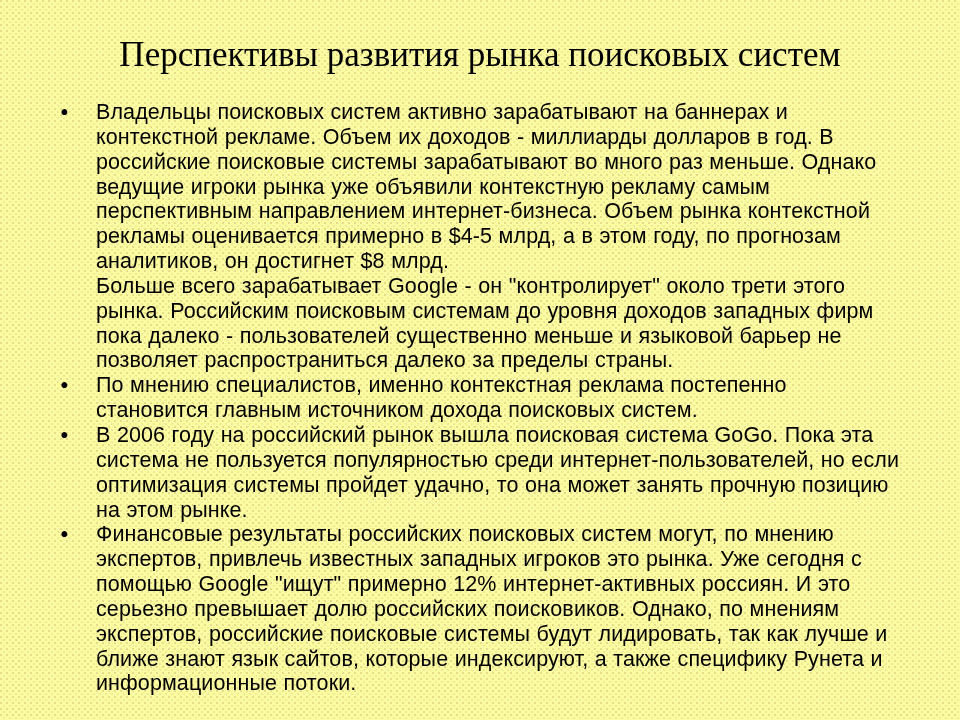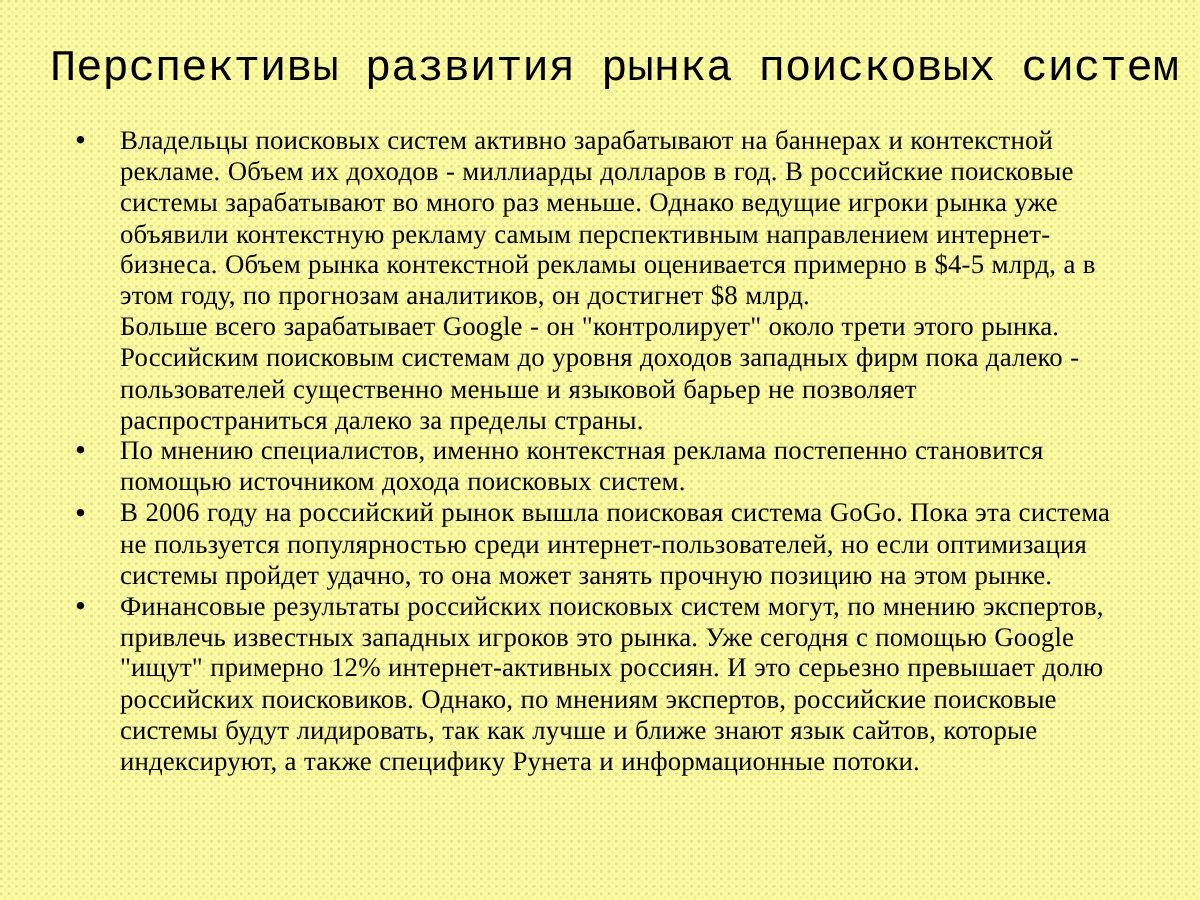--- a/index.html
+++ b/index.html
@@ -26,21 +26,21 @@
     overflow: hidden;
   }
 
   
   #title {
     position: absolute;
     left: 40px;
     top: 34px;
     width: 880px;
     text-align: center;
-    font-family: Liberation Mono, monospace;
+    font-family: Liberation Serif, serif;
     font-size: 35px;
     line-height: 42px;
     font-weight: 400;
     color: #000000;
     letter-spacing: 0px;
     white-space: nowrap;
   }
 
   
   #body {
@@ -61,21 +61,21 @@
     left: 4px;
     top: 0px;
     width: 14px;
     font-size: 25px;
     line-height: 25px;
     color: #000000;
     text-align: left;
   }
 
   .bullet-text {
-    font-family: Liberation Serif, serif;
+    font-family: Liberation Sans, sans-serif;
     font-size: 21.5px;
     line-height: 24.85px;
     color: #000000;
     text-align: right;
     white-space: pre-line;
     letter-spacing: 0.1px;
     word-spacing: 0.4px;
   }
 </style>
 </head>
@@ -88,21 +88,21 @@
   <div id="body">
 
     <div class="bullet-row">
       <span class="bullet-mark">•</span>
       <span class="bullet-text">Владельцы поисковых систем активно зарабатывают на баннерах и контекстной рекламе. Объем их доходов - миллиарды долларов в год. В российские поисковые системы зарабатывают во много раз меньше. Однако ведущие игроки рынка уже объявили контекстную рекламу самым перспективным направлением интернет-бизнеса. Объем рынка контекстной рекламы оценивается примерно в $4-5 млрд, а в этом году, по прогнозам аналитиков, он достигнет $8 млрд.
 Больше всего зарабатывает Google - он "контролирует" около трети этого рынка. Российским поисковым системам до уровня доходов западных фирм пока далеко - пользователей существенно меньше и языковой барьер не позволяет распространиться далеко за пределы страны.</span>
     </div>
 
     <div class="bullet-row">
       <span class="bullet-mark">•</span>
-      <span class="bullet-text">По мнению специалистов, именно контекстная реклама постепенно становится помощью источником дохода поисковых систем.</span>
+      <span class="bullet-text">По мнению специалистов, именно контекстная реклама постепенно становится главным источником дохода поисковых систем.</span>
     </div>
 
     <div class="bullet-row">
       <span class="bullet-mark">•</span>
       <span class="bullet-text">В 2006 году на российский рынок вышла поисковая система GoGo. Пока эта система не пользуется популярностью среди интернет-пользователей, но если оптимизация системы пройдет удачно, то она может занять прочную позицию на этом рынке.</span>
     </div>
 
     <div class="bullet-row">
       <span class="bullet-mark">•</span>
       <span class="bullet-text">Финансовые результаты российских поисковых систем могут, по мнению экспертов, привлечь известных западных игроков это рынка. Уже сегодня с помощью Google "ищут" примерно 12% интернет-активных россиян. И это серьезно превышает долю российских поисковиков. Однако, по мнениям экспертов, российские поисковые системы будут лидировать, так как лучше и ближе знают язык сайтов, которые индексируют, а также специфику Рунета и информационные потоки.</span>

